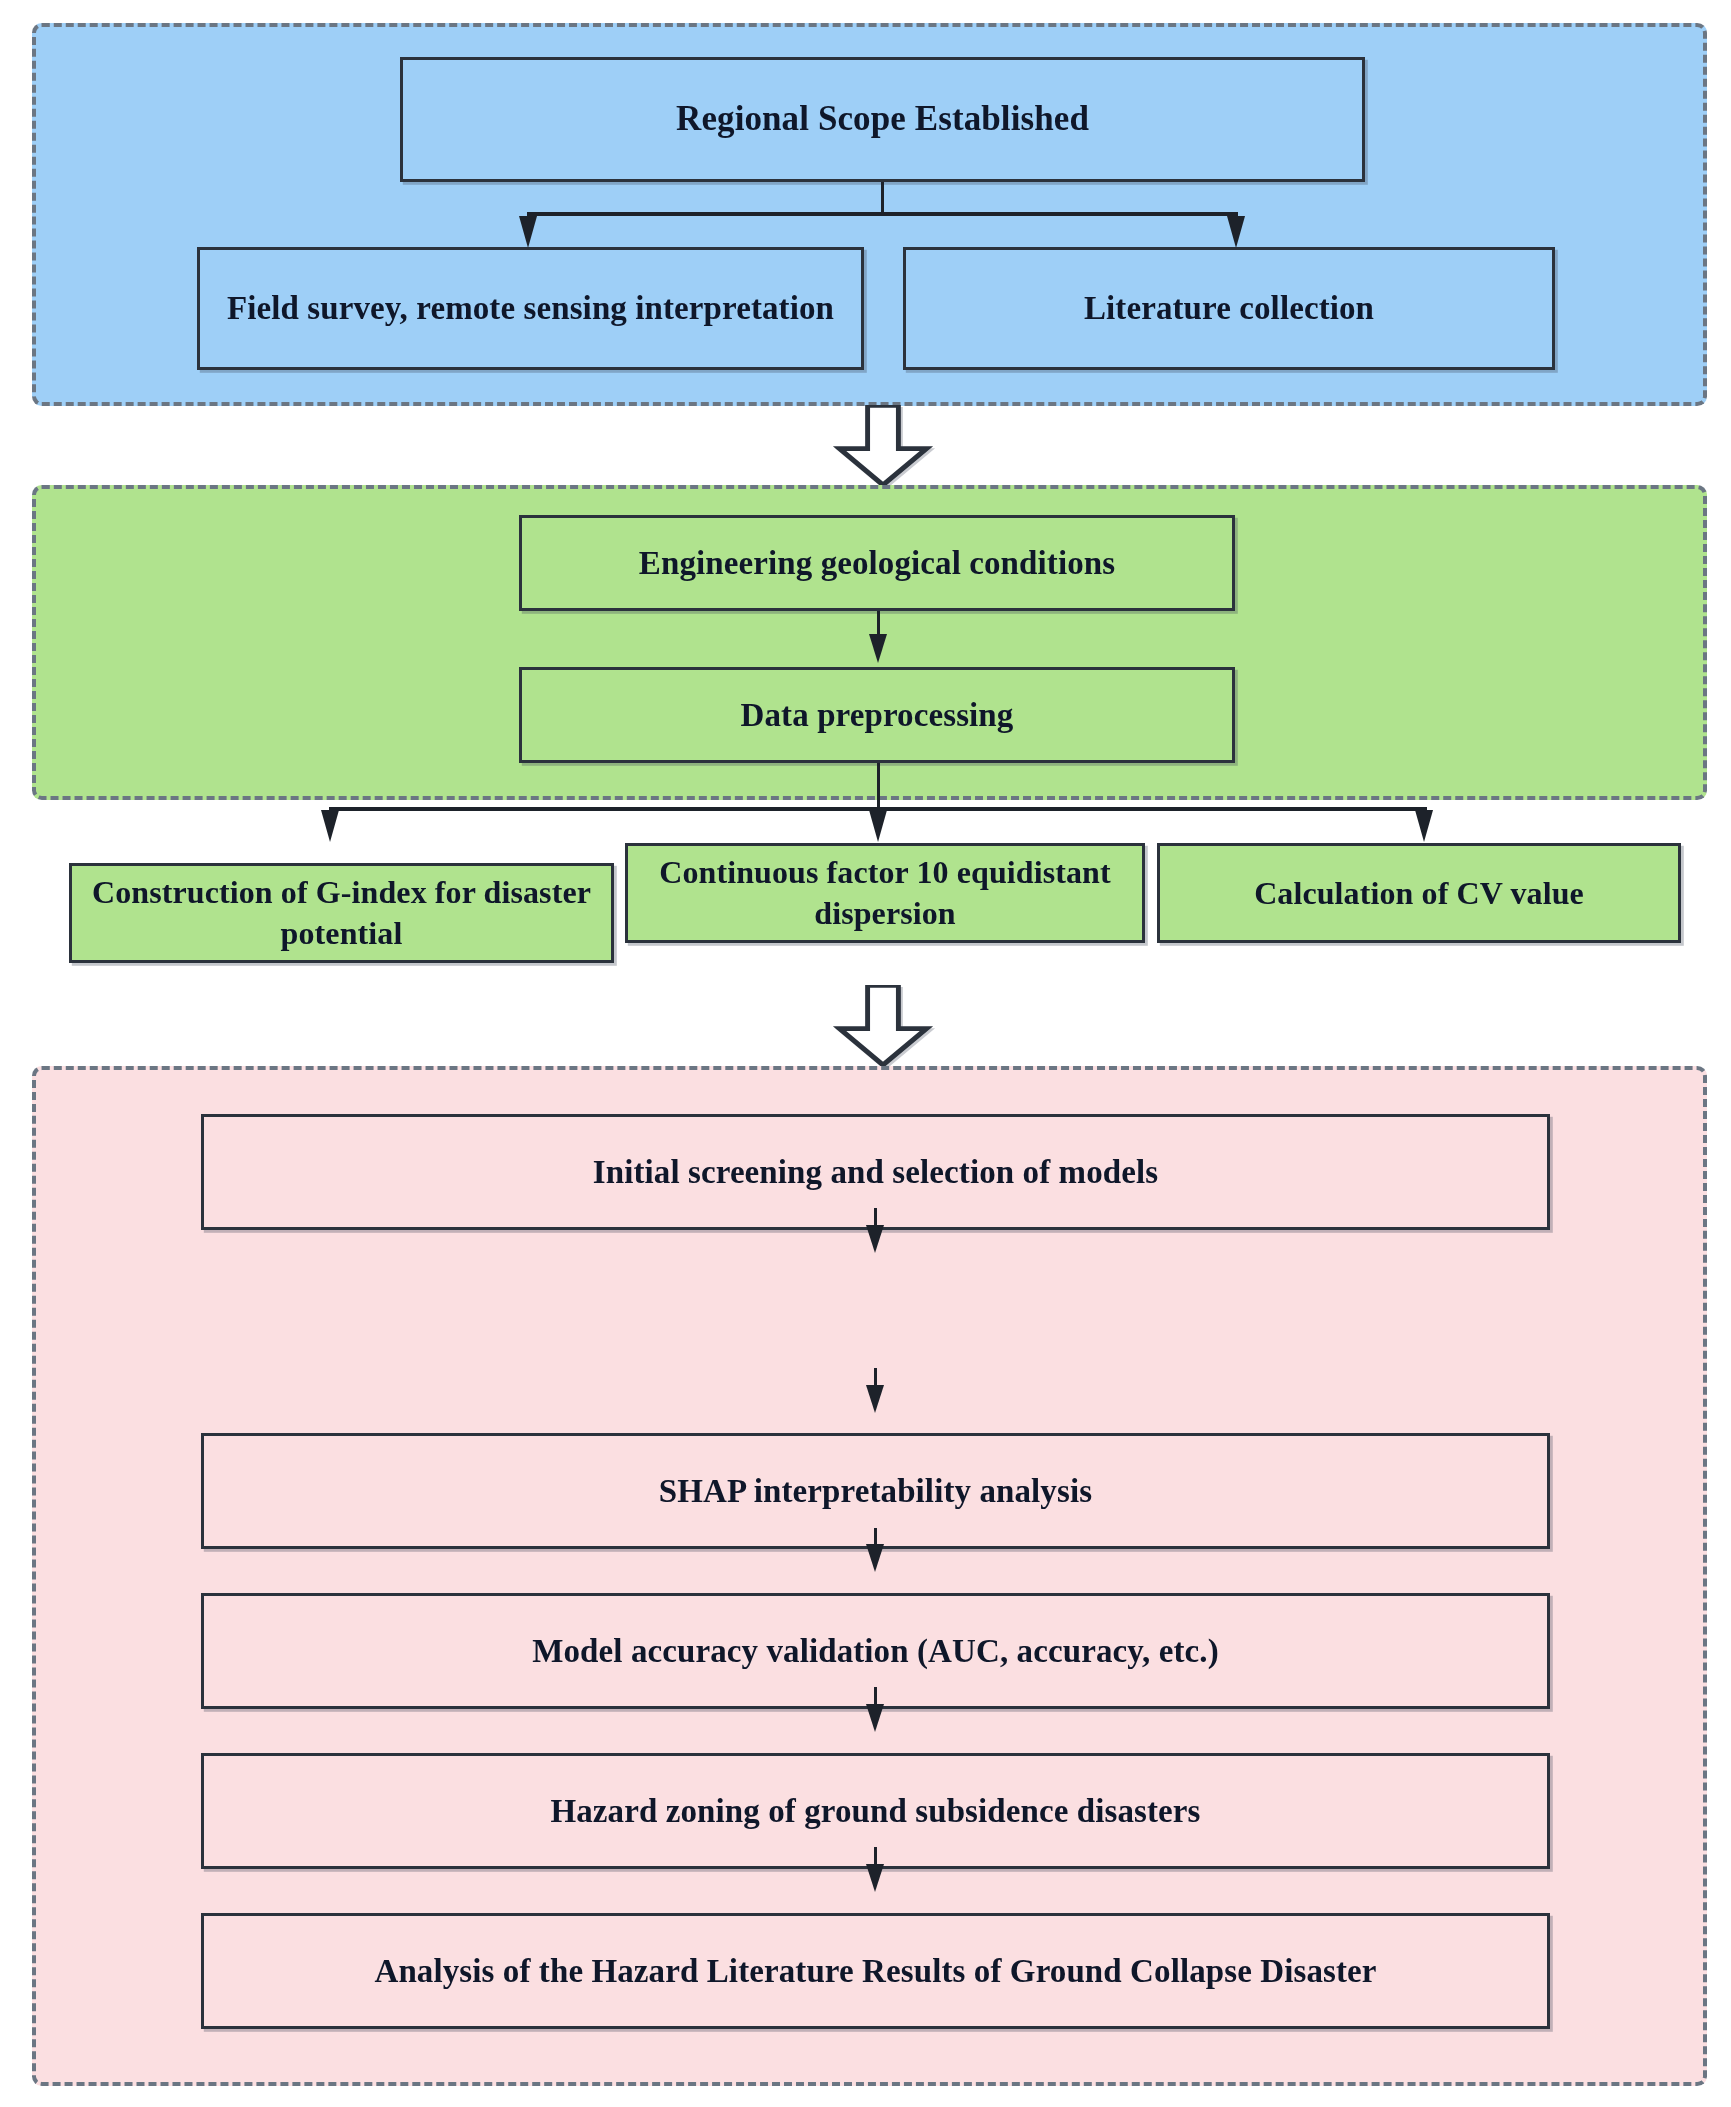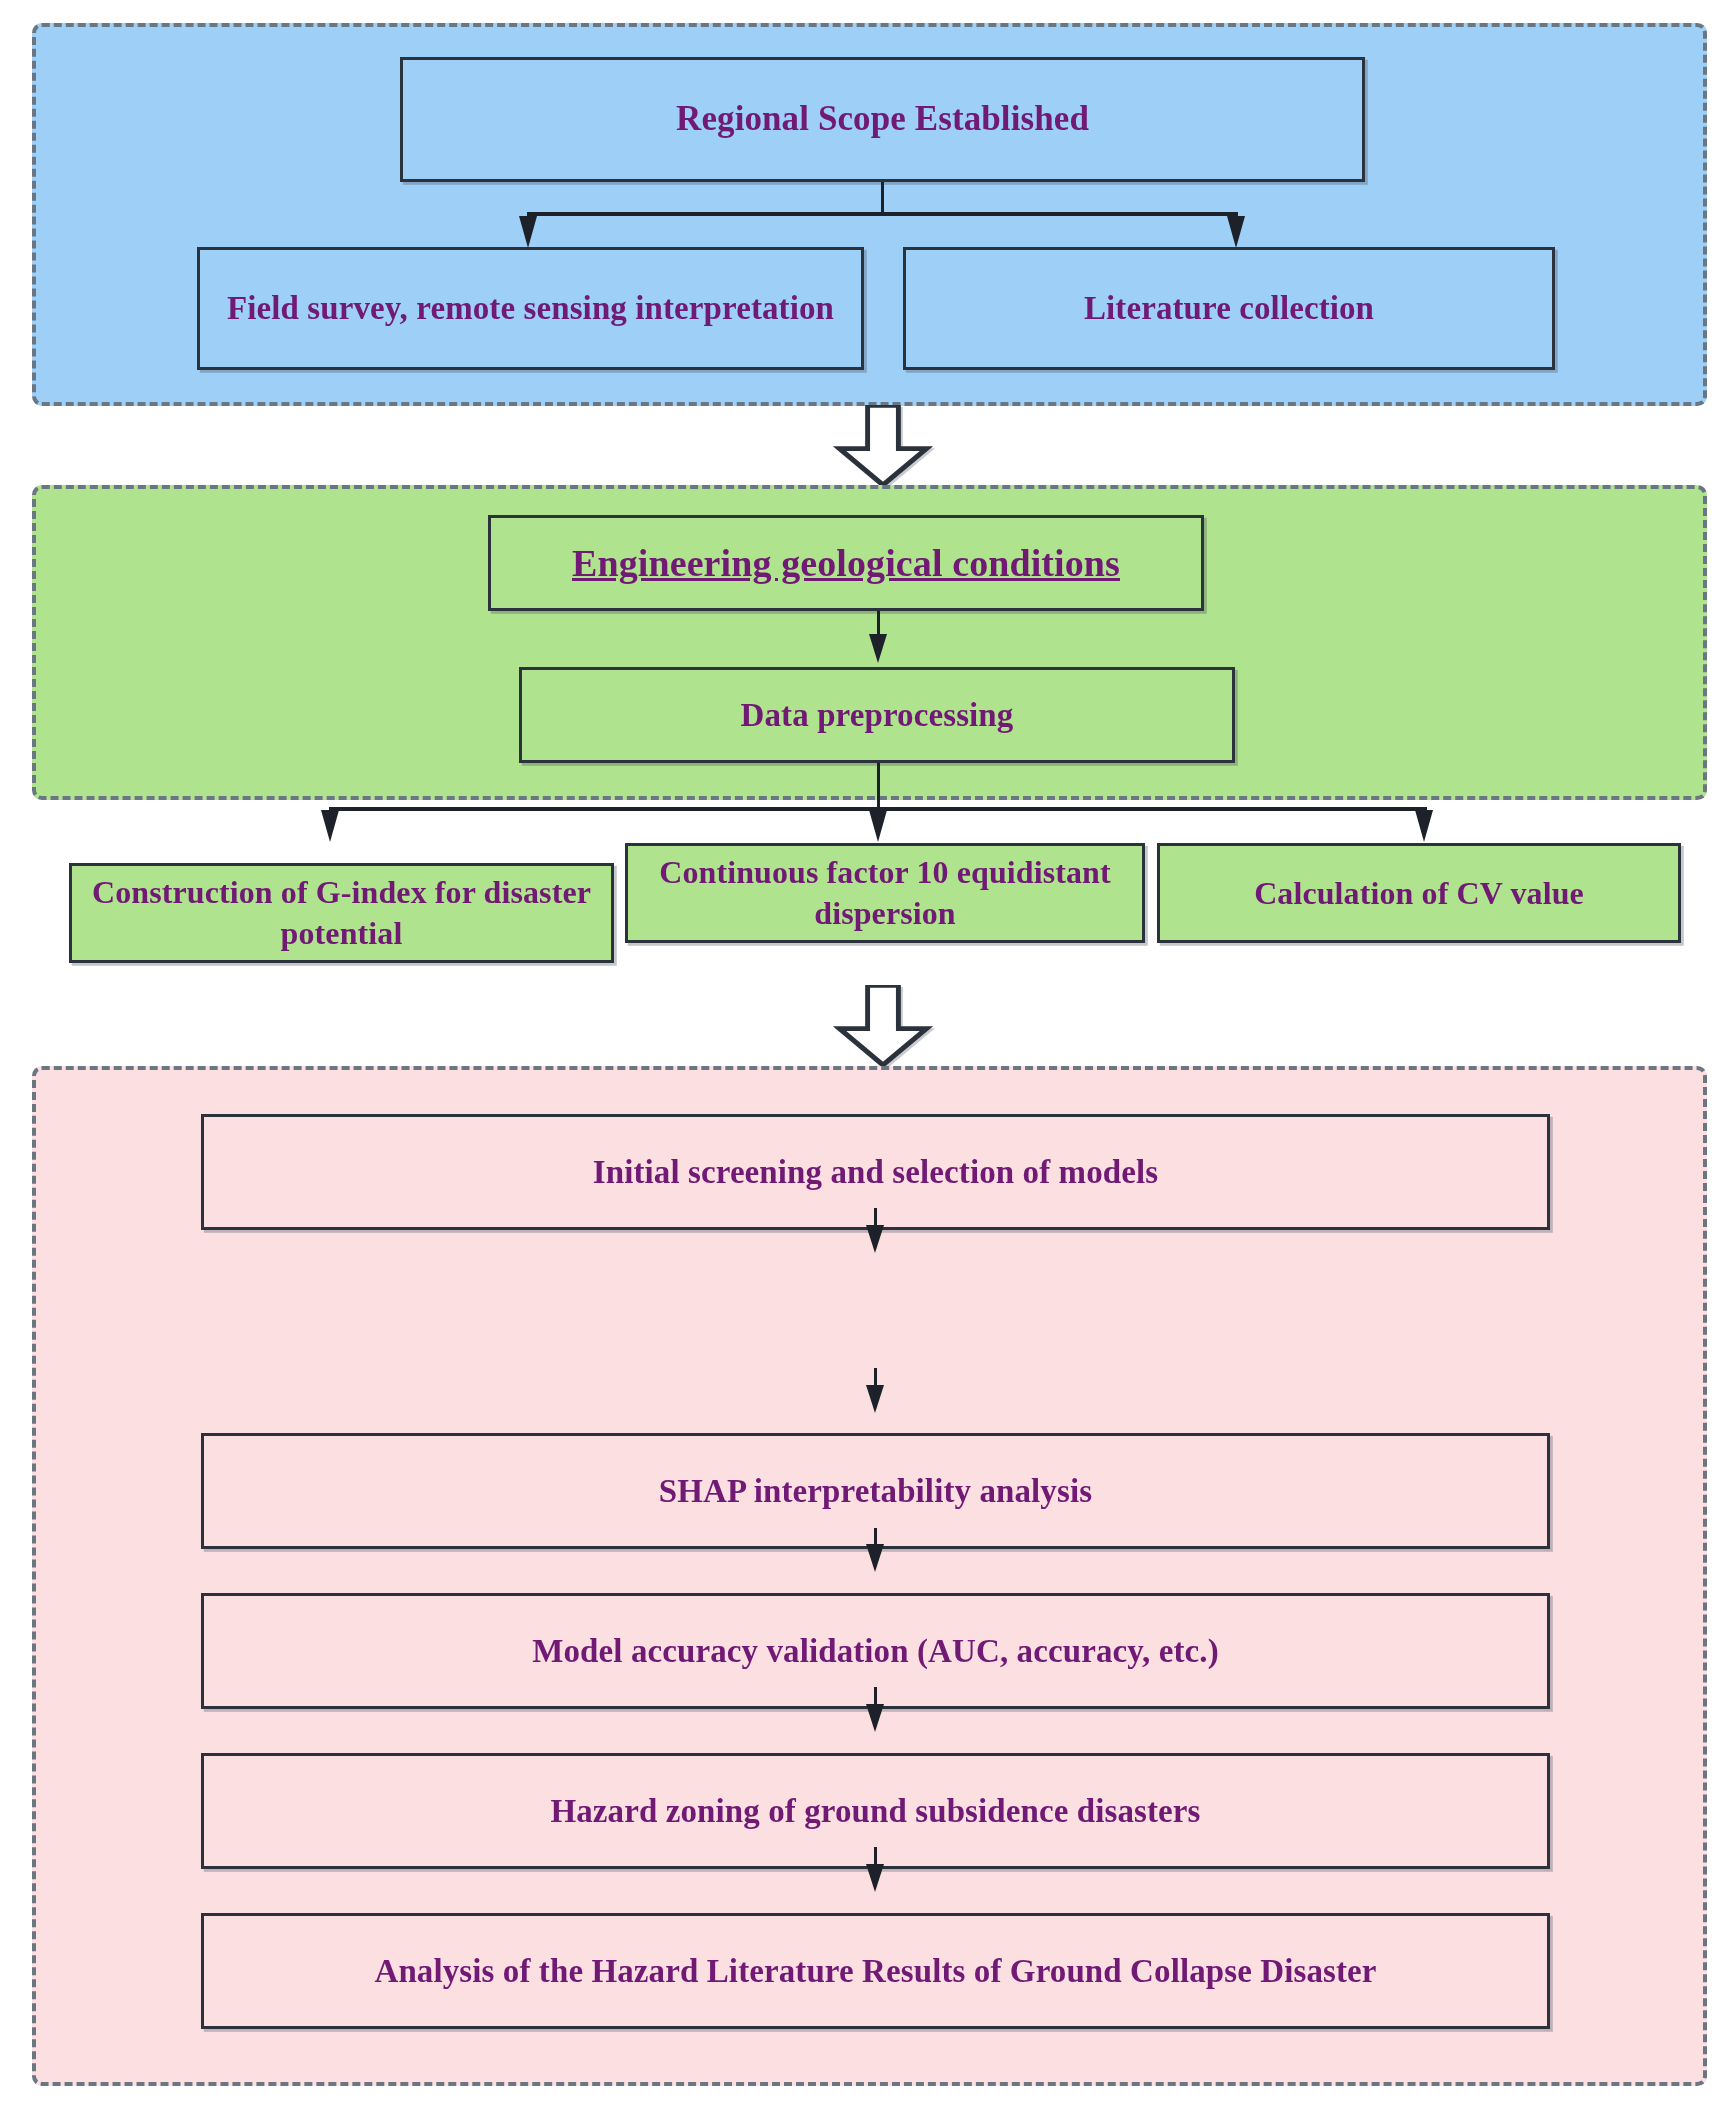--- a/index.html
+++ b/index.html
@@ -29,21 +29,21 @@
   
   .box{
     position:absolute;
     box-sizing:border-box;
     border:3.5px solid #2b323c;
     box-shadow:2.8px 2.8px 0 rgba(60,70,85,.30);
     display:flex;
     align-items:center;
     justify-content:center;
     text-align:center;
-    color:#701a75;
+    color:#0f172a;
     font-weight:700;
     line-height:1.28;
     padding:2.8px 9.8px;
     letter-spacing:0.1px;
   }
   .box.blue  { background:#9ecff7; }
   .box.green { background:#b0e38e; }
   .box.pink  { background:#fbdfe1;margin-top:22px; }
   .box span{display:block;}
 
@@ -101,21 +101,21 @@
   </div>
 
   <div class="blockarrow" style="left:827px; top:405px; width:112px; height:83px;">
     <svg width="112" height="83" viewBox="0 0 160 118">
       <polygon points="58,0 102,0 102,62 142,62 80,114 18,62 58,62" fill="#ffffff" stroke="#2b323c" stroke-width="7" stroke-linejoin="miter"></polygon>
     </svg>
   </div>
 
   <div class="panel green" style="left:32px; top:485px; width:1675px; height:315px;"></div>
 
-  <div class="box green" style="left:488px; top:515px; width:716px; height:96px; font-size:38px;text-decoration:underline;">
+  <div class="box green" style="left:519px; top:515px; width:716px; height:96px; font-size:33px;">
     <span>Engineering geological conditions</span>
   </div>
 
   <div class="vline" style="left:877px; top:611px; width:2.8px; height:28px;"></div>
   <div class="ahead" style="left:869px; top:634px; border-top-width:29.4px;"></div>
 
   <div class="box green" style="left:519px; top:667px; width:716px; height:96px; font-size:33px;">
     <span>Data preprocessing</span>
   </div>
 

